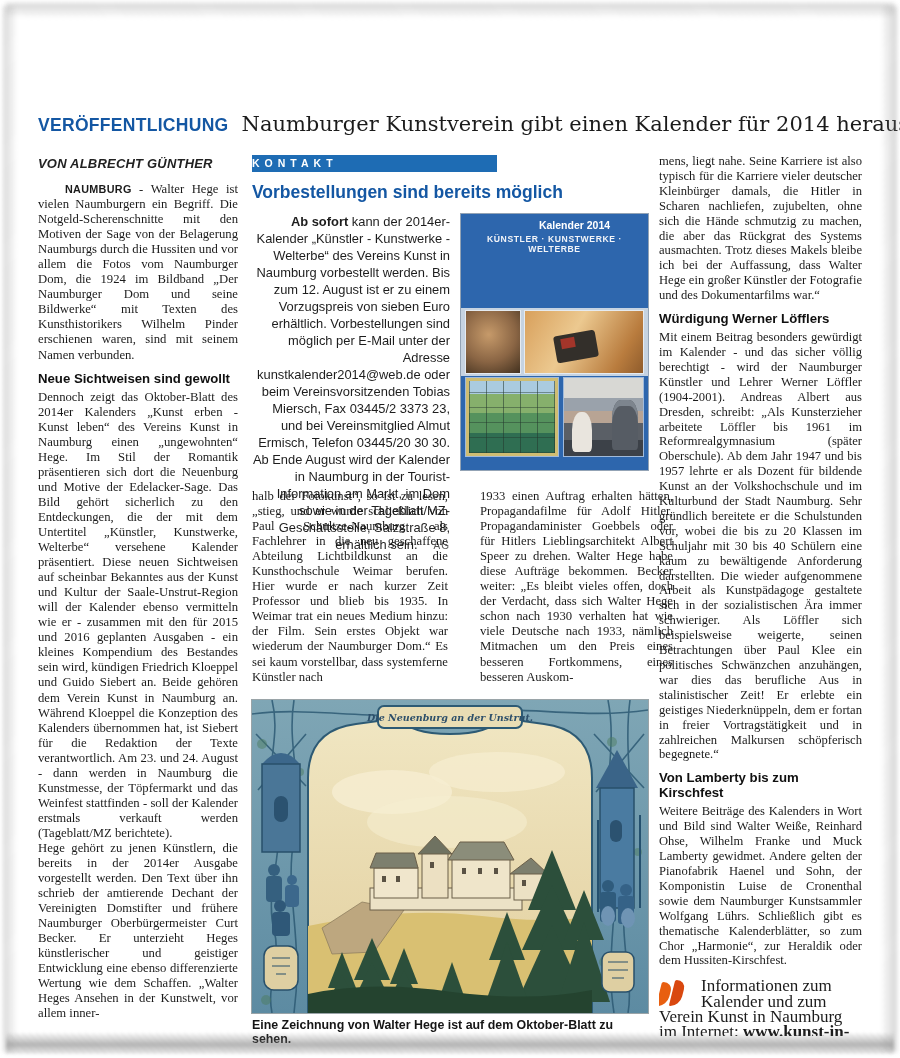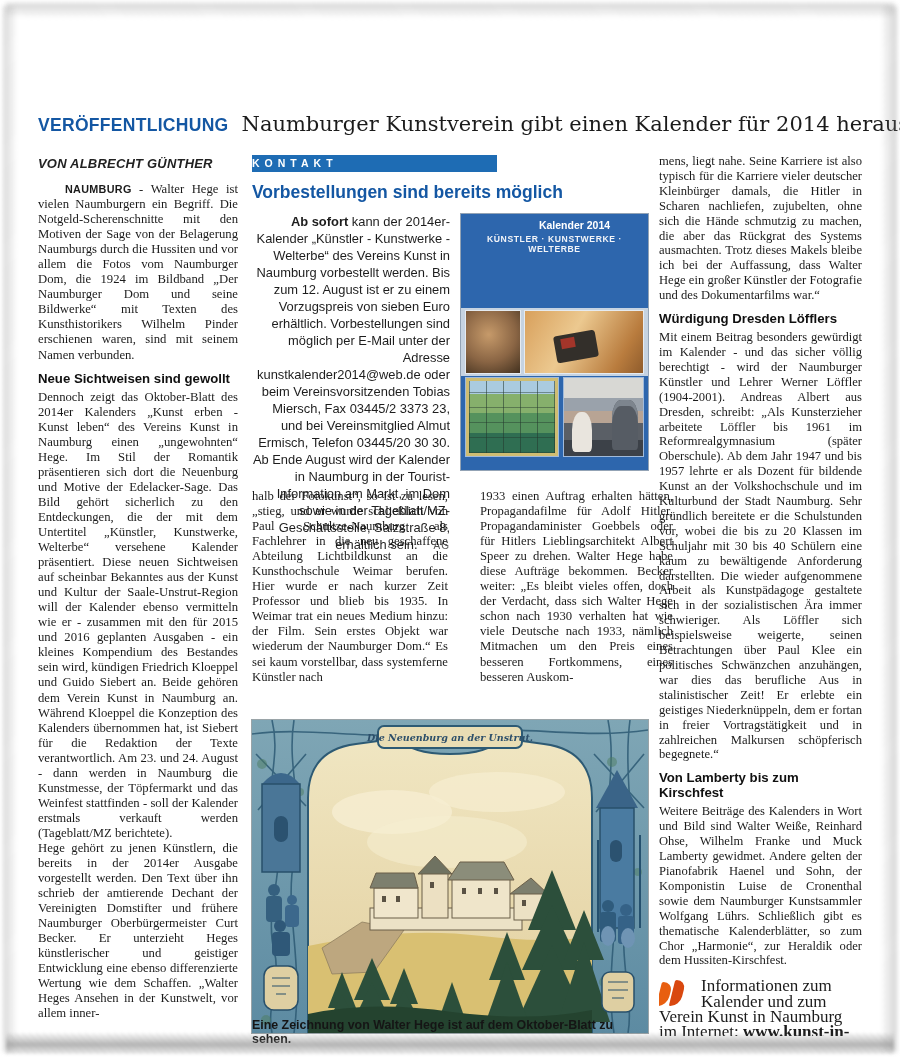--- a/index.html
+++ b/index.html
@@ -81,21 +81,21 @@
       repeating-linear-gradient(0deg, rgba(35,55,45,.45) 0 1.5px, transparent 1.5px 15px),
       linear-gradient(180deg, #aacbe0 0 18%, #86b06c 18% 45%, #55925d 45% 72%, #2f6e52 72%); }
   .cal-img.festival { left:103px; top:70px; width:79px; height:78px; overflow:hidden;
     background:linear-gradient(180deg, #d8d8d4 0 26%, #9aa2ab 26% 42%, #b8a494 42% 58%, #5a5f66 58% 80%, #3c4148 80%); }
   .cal-img.festival .dress { position:absolute; left:8px; top:34px; width:20px; height:40px;
     background:#e9e5de; border-radius:45% 45% 15% 15%; }
   .cal-img.festival .armor { position:absolute; right:5px; top:22px; width:26px; height:50px;
     background:#565c64; border-radius:35% 35% 10% 10%; box-shadow:inset 0 6px 0 #7d858e; }
 
   
-  .drawing { position:absolute; left:252px; top:720px; width:396px; height:313px; box-shadow:0 0 0 1px #9aa4a8; }
+  .drawing { position:absolute; left:252px; top:700px; width:396px; height:313px; box-shadow:0 0 0 1px #9aa4a8; }
   .caption { position:absolute; left:252px; top:1018px; width:400px;
     font-weight:700; font-size:12.4px; color:#151515; }
 
   
   .infobox { margin-top:10px; text-align:left; font-family:Liberation Serif, serif;
     font-size:17px; line-height:15.2px; color:#1b1b1b; }
   .info-icon { float:left; width:36px; height:28px; margin:2px 6px 0 0; }
   .blade { display:inline-block; width:11px; height:24px; margin-right:2px;
     border-radius:2px 12px 12px 2px; transform:skewX(-14deg); }
   .blade.b1 { background:var(--orange); }
@@ -273,21 +273,21 @@
         <rect x="126" y="6" width="144" height="22" rx="6" fill="#e9ddb4" stroke="#2d5a74" stroke-width="2"></rect>
         <text x="198" y="21" text-anchor="middle" font-family="DejaVu Serif, serif" font-style="italic" font-weight="700" font-size="9.5" fill="#2d4f6a">Die Neuenburg an der Unstrut.</text>
       </g>
     </svg>
   </div>
 
   <div class="caption">Eine Zeichnung von Walter Hege ist auf dem Oktober-Blatt zu sehen.</div>
 
   <div class="col" id="col4">
     <p>mens, liegt nahe. Seine Karriere ist also typisch für die Karriere vieler deutscher Kleinbürger damals, die Hitler in Scharen nachliefen, zujubelten, ohne sich die Hände schmutzig zu machen, die aber das Rückgrat des Systems ausmachten. Trotz dieses Makels bleibe ich bei der Auffassung, dass Walter Hege ein großer Künstler der Fotografie und des Dokumentarfilms war.“</p>
-    <p class="sub">Würdigung Dresden Löfflers</p>
+    <p class="sub">Würdigung Werner Löfflers</p>
     <p>Mit einem Beitrag besonders gewürdigt im Kalender - und das sicher völlig berechtigt - wird der Naumburger Künstler und Lehrer Werner Löffler (1904-2001). Andreas Albert aus Dresden, schreibt: „Als Kunsterzieher arbeitete Löffler bis 1961 im Reformrealgymnasium (später Oberschule). Ab dem Jahr 1947 und bis 1957 lehrte er als Dozent für bildende Kunst an der Volkshochschule und im Kulturbund der Stadt Naumburg. Sehr gründlich bereitete er die Schulstunden vor, wobei die bis zu 20 Klassen im Schuljahr mit 30 bis 40 Schülern eine kaum zu bewältigende Anforderung darstellten. Die wieder aufgenommene Arbeit als Kunstpädagoge gestaltete sich in der sozialistischen Ära immer schwieriger. Als Löffler sich beispielsweise weigerte, seinen Betrachtungen über Paul Klee ein politisches Schwänzchen anzuhängen, war dies das berufliche Aus in stalinistischer Zeit! Er erlebte ein geistiges Niederknüppeln, dem er fortan in freier Vortragstätigkeit und in zahlreichen Malkursen schöpferisch begegnete.“</p>
     <p class="sub">Von Lamberty bis zum Kirschfest</p>
     <p>Weitere Beiträge des Kalenders in Wort und Bild sind Walter Weiße, Reinhard Ohse, Wilhelm Franke und Muck Lamberty gewidmet. Andere gelten der Pianofabrik Haenel und Sohn, der Komponistin Luise de Cronenthal sowie dem Naumburger Kunstsammler Wolfgang Lührs. Schließlich gibt es thematische Kalenderblätter, so zum Chor „Harmonie“, zur Heraldik oder dem Hussiten-Kirschfest.</p>
     <div class="infobox">
       <span class="info-icon"><span class="blade b1"></span><span class="blade b2"></span></span>
       <span>Informationen zum Kalender und zum Verein Kunst in Naumburg im Internet: </span><span class="info-url">www.kunst-in-naumburg.de</span>
     </div>
   </div>
 
   <div class="scan scan-top"></div>

